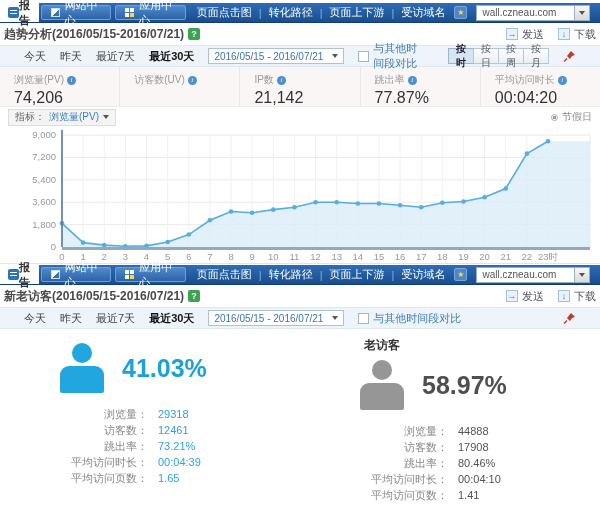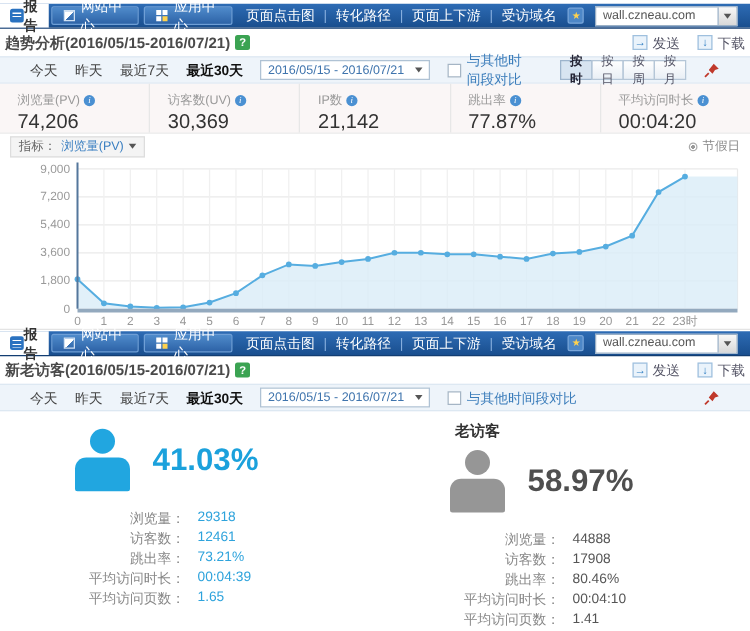--- a/index.html
+++ b/index.html
@@ -237,21 +237,20 @@
       <span>浏览量(PV)</span>
       <span class="info-icon">i</span>
     </div>
     <div class="metric-value">74,206</div>
   </div>
   <div class="metric-cell">
     <div class="metric-label">
       <span>访客数(UV)</span>
       <span class="info-icon">i</span>
     </div>
-    <div class="metric-value">30,369</div>
   </div>
   <div class="metric-cell">
     <div class="metric-label">
       <span>IP数</span>
       <span class="info-icon">i</span>
     </div>
     <div class="metric-value">21,142</div>
   </div>
   <div class="metric-cell">
     <div class="metric-label">

